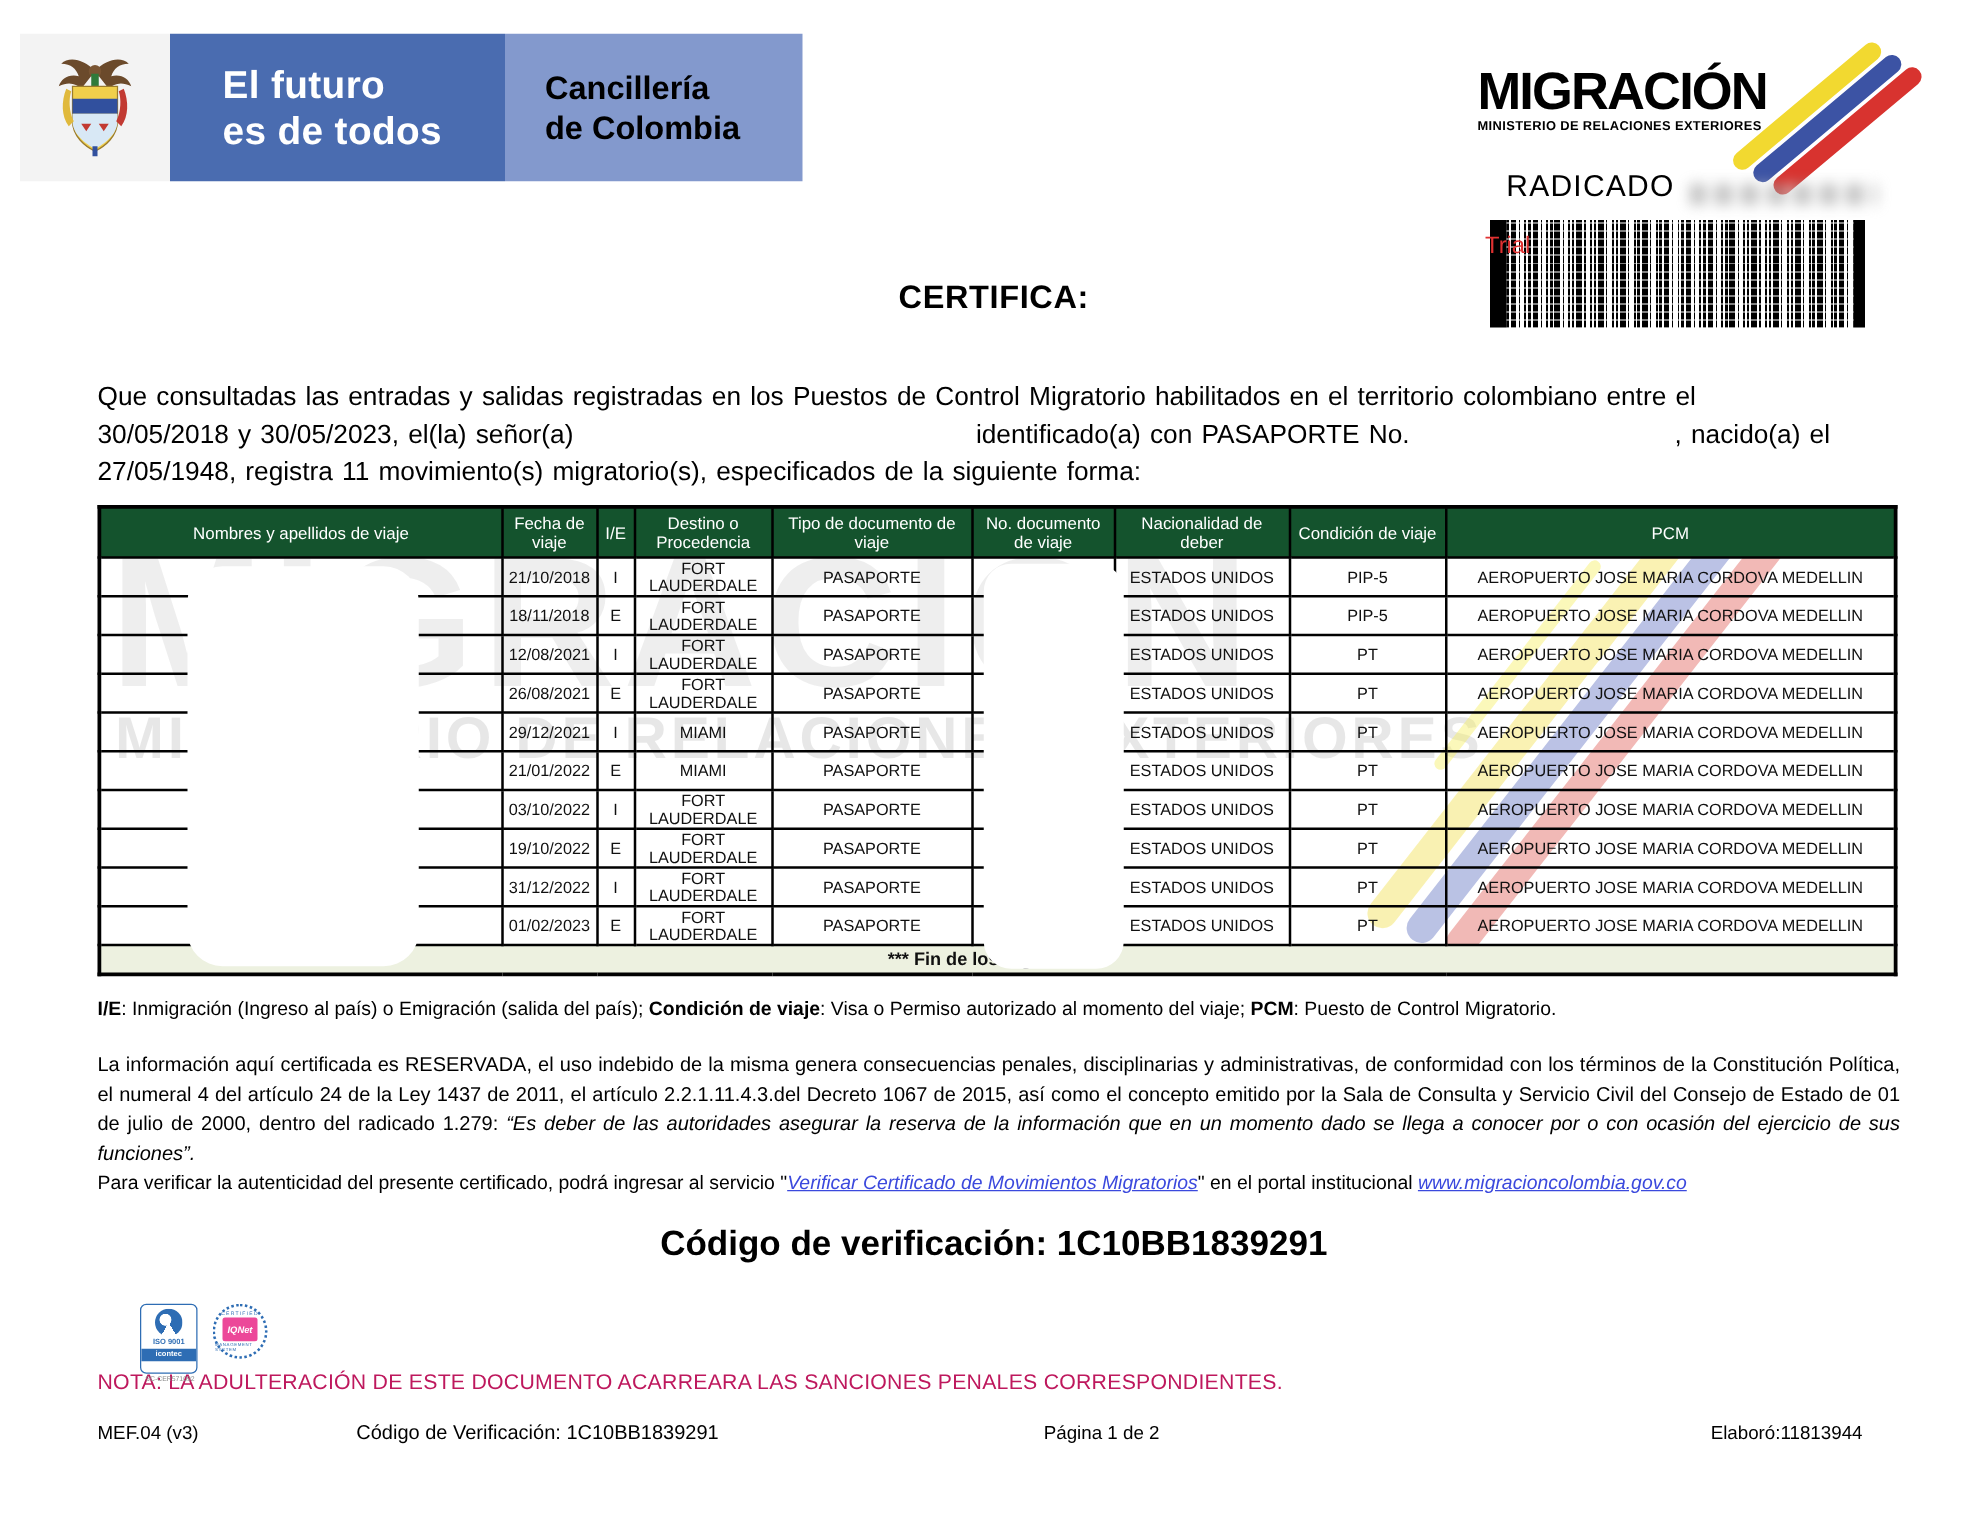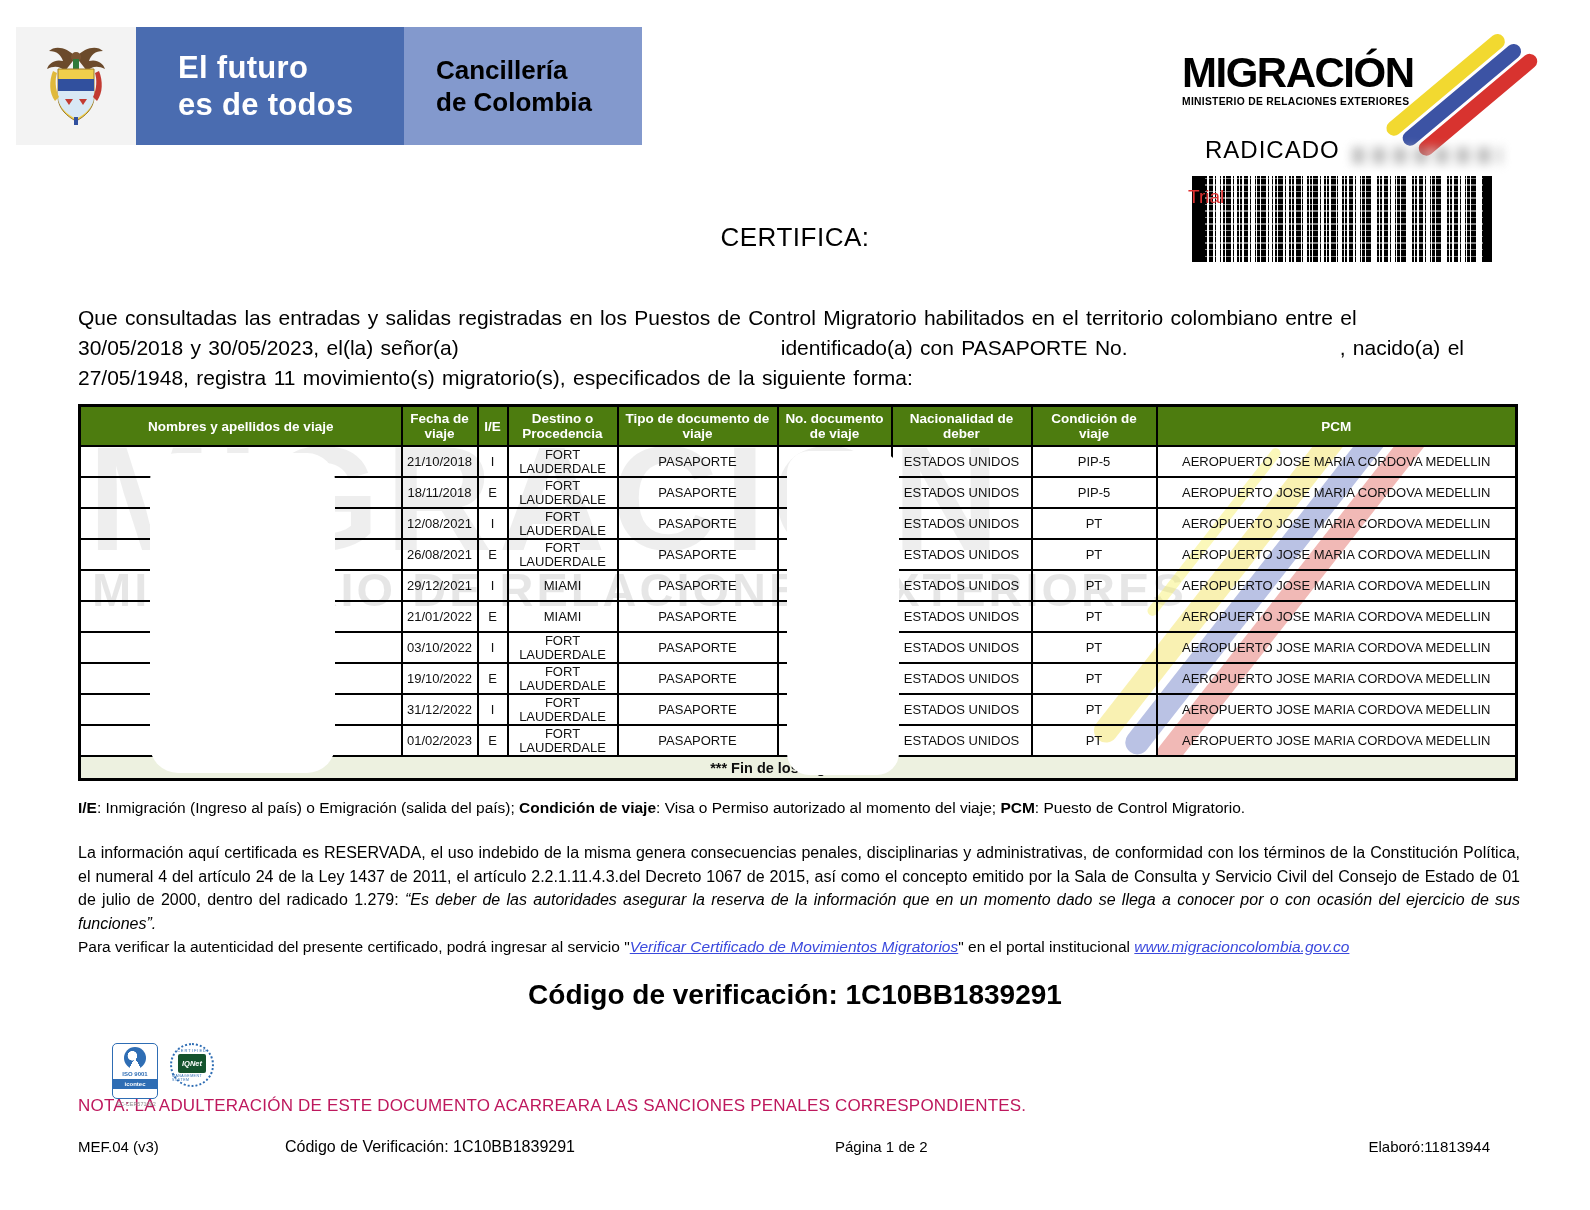--- a/index.html
+++ b/index.html
@@ -31,21 +31,21 @@
                  background:repeating-linear-gradient(90deg,#8f8f8f 0 12px,#ececec 12px 21px);}
   .barcode{position:absolute;left:1192px;top:176px;width:278px;height:86px;
            border-left:13px solid #000;border-right:9px solid #000;
            background:
              repeating-linear-gradient(0deg,rgba(255,255,255,0) 0 5px,rgba(255,255,255,.5) 5px 6.5px),
              repeating-linear-gradient(90deg,#000 0 2px,#fff 2px 3.5px,#000 3.5px 8px,#fff 8px 10px,
                #000 10px 11px,#fff 11px 14.5px,#000 14.5px 16px,#fff 16px 17.5px);}
   .trial{position:absolute;left:1188px;top:186px;color:#e03131;font-size:19px;z-index:2;}
 
   
-  .certifica{position:absolute;left:0;top:222px;width:1590px;text-align:center;font-size:26px;font-weight:normal;letter-spacing:.5px;}
+  .certifica{position:absolute;left:0;top:222px;width:1590px;text-align:center;font-size:26px;font-weight:bold;letter-spacing:.5px;}
   .intro{position:absolute;left:78px;top:303px;width:1445px;font-size:21px;line-height:30px;word-spacing:1.5px;}
   .intro .ln{white-space:nowrap;}
   .gap1{display:inline-block;width:322px;}
   .gap2{display:inline-block;width:212px;}
 
   
   .watermark{position:absolute;left:80px;top:412px;width:1435px;height:380px;z-index:0;overflow:hidden;pointer-events:none;}
   .wm-title{position:absolute;left:8px;top:2px;font-size:148px;font-weight:bold;letter-spacing:6px;color:#1a1a1a;opacity:.07;white-space:nowrap;}
   .wm-sub{position:absolute;left:12px;top:150px;font-size:47px;font-weight:bold;letter-spacing:3px;color:#1a1a1a;opacity:.10;white-space:nowrap;}
   .wm-flag{position:absolute;left:940px;top:-60px;width:480px;height:470px;transform:rotate(-52deg);opacity:.42;}
@@ -53,21 +53,21 @@
   .wm-y{left:20px;top:190px;width:450px;height:24px;background:#f2e04a;}
   .wm-b{left:30px;top:222px;width:450px;height:24px;background:#5d6fc0;}
   .wm-r{left:40px;top:254px;width:450px;height:24px;background:#e05a52;}
   .wm-y2{left:150px;top:160px;width:210px;height:10px;background:#f6ef5c;}
 
   
   .table-wrap{position:absolute;left:78px;top:404px;width:1437px;z-index:1;}
   table{width:100%;border-collapse:collapse;table-layout:fixed;background:transparent;border:3px solid #000;}
   col.w1{width:322px}col.w2{width:76px}col.w3{width:30px}col.w4{width:110px}col.w5{width:160px}
   col.w6{width:114px}col.w7{width:140px}col.w8{width:125px}col.w9{width:360px}
-  th{background:#4d7c0f;color:#fff;font-size:13.5px;font-weight:bold;padding:4px 2px;border:2px solid #000;line-height:15px;}
+  th{background:#14532d;color:#fff;font-size:13.5px;font-weight:normal;padding:4px 2px;border:2px solid #000;line-height:15px;}
   td{border:2px solid #000;font-size:13px;text-align:center;padding:0 2px;height:29px;line-height:14px;color:#101010;
      overflow:hidden;}
   .fin-row td{background:#edf1e0;font-weight:bold;font-size:14.5px;height:21px;}
 
   
   .redact-name{position:absolute;left:150px;top:453px;width:185px;height:320px;background:#fff;border-radius:28px;z-index:2;}
   .redact-doc{position:absolute;left:787px;top:451px;width:112px;height:324px;background:#fff;border-radius:22px;z-index:2;}
 
   
   .legend{position:absolute;left:78px;top:799px;font-size:15.5px;}
@@ -84,21 +84,21 @@
            display:flex;flex-direction:column;align-items:center;justify-content:flex-start;padding-top:3px;overflow:hidden;}
   .swirl{width:22px;height:22px;border-radius:50%;
          background:radial-gradient(circle at 38% 40%,#fff 0 4.5px,transparent 5px),
                     conic-gradient(from 210deg,#2e6db4 0 300deg,#fff 300deg 360deg);}
   .iso-label{font-size:6px;font-weight:bold;color:#2e6db4;margin-top:2px;}
   .iso-strip{margin-top:2px;width:100%;background:#2e6db4;color:#fff;font-size:6px;font-weight:bold;padding:2px 0;}
   .iso-cert{font-size:5.5px;color:#8a8a8a;margin-top:2px;}
   .iqnet{width:44px;height:44px;border:2px dotted #2e6db4;border-radius:50%;background:#fff;
          display:flex;flex-direction:column;align-items:center;justify-content:center;gap:1px;box-sizing:border-box;}
   .iqnet-top{font-size:4px;color:#2e6db4;letter-spacing:1px;}
-  .iqnet-box{background:#14532d;color:#fff;font-size:7.5px;font-weight:bold;font-style:italic;
+  .iqnet-box{background:#ec4899;color:#fff;font-size:7.5px;font-weight:bold;font-style:italic;
              padding:5px 4px;border-radius:2px;}
   .iqnet-bottom{font-size:3.5px;color:#2e6db4;letter-spacing:.5px;}
 
   .nota{position:absolute;left:78px;top:1096px;font-size:17px;color:#be185d;letter-spacing:.2px;}
 
   
   .footer-item{position:absolute;top:1138px;font-size:15px;}
   .f-form{left:78px;}
   .f-verif{left:285px;font-size:16px;}
   .f-page{left:835px;}

